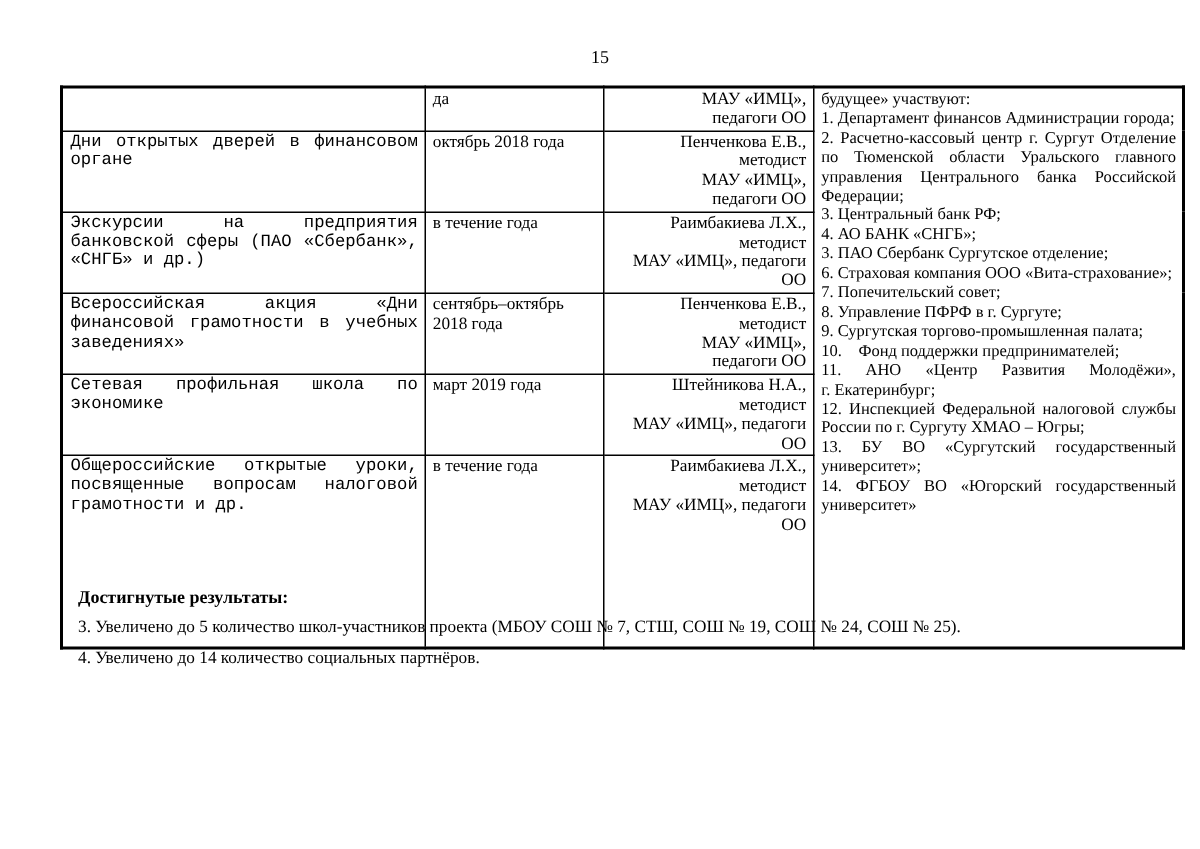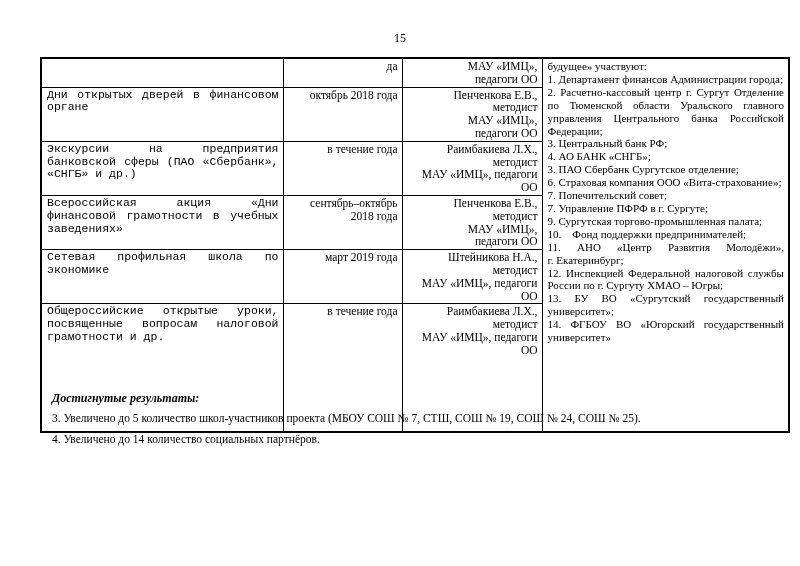--- a/index.html
+++ b/index.html
@@ -32,42 +32,41 @@
   }
   .doc-table td {
     border: 1px solid #000000;
     vertical-align: top;
     padding: 1px 4px 1px 5px;
     font-size: 11.5px;
     line-height: 12.8px;
     overflow: hidden;
   }
   .cell-activity { text-align: justify; font-family: Liberation Mono, monospace; }
-  .cell-date     { text-align: right; white-space: pre-line; }
+  .cell-date     { text-align: left; white-space: pre-line; }
   .cell-resp     { text-align: right; white-space: pre-line; }
   .cell-partners { padding: 1px 4px 1px 5px; }
   .partner-line {
     text-align: justify;
     font-size: 11px;
     line-height: 12.9px;
     margin: 0;
   }
   .results {
     position: absolute;
     left: 52px;
     top: 388px;
     width: 706px;
     font-size: 11.5px;
   }
   .results-heading {
     font-weight: bold;
     font-size: 12px;
     line-height: 20px;
     margin: 0;
-    font-style: italic;
   }
   .result-item {
     margin: 0 0 1px 0;
     line-height: 20px;
     text-align: justify;
   }
 </style>
 </head>
 <body>
 
@@ -90,21 +89,21 @@
 педагоги ОО</td>
         <td class="cell-partners" rowspan="6">
           <div class="partner-line">будущее» участвуют:</div>
           <div class="partner-line">1. Департамент финансов Администрации города;</div>
           <div class="partner-line">2. Расчетно-кассовый центр г. Сургут Отделение по Тюменской области Уральского главного управления Центрального банка Российской Федерации;</div>
           <div class="partner-line">3. Центральный банк РФ;</div>
           <div class="partner-line">4. АО БАНК «СНГБ»;</div>
           <div class="partner-line">3. ПАО Сбербанк Сургутское отделение;</div>
           <div class="partner-line">6. Страховая компания ООО «Вита-страхование»;</div>
           <div class="partner-line">7. Попечительский совет;</div>
-          <div class="partner-line">7. Управление ПФРФ в г. Сургуте;</div>
+          <div class="partner-line">8. Управление ПФРФ в г. Сургуте;</div>
           <div class="partner-line">9. Сургутская торгово-промышленная палата;</div>
           <div class="partner-line">10.&nbsp;&nbsp;&nbsp;&nbsp;Фонд поддержки предпринимателей;</div>
           <div class="partner-line">11. АНО «Центр Развития Молодёжи», г.&nbsp;Екатеринбург;</div>
           <div class="partner-line">12. Инспекцией Федеральной налоговой службы России по г. Сургуту ХМАО – Югры;</div>
           <div class="partner-line">13. БУ ВО «Сургутский государственный университет»;</div>
           <div class="partner-line">14. ФГБОУ ВО «Югорский государственный университет»</div>
         </td>
       </tr>
       <tr style="height:44px">
         <td class="cell-activity">Дни открытых дверей в финансовом органе</td>

